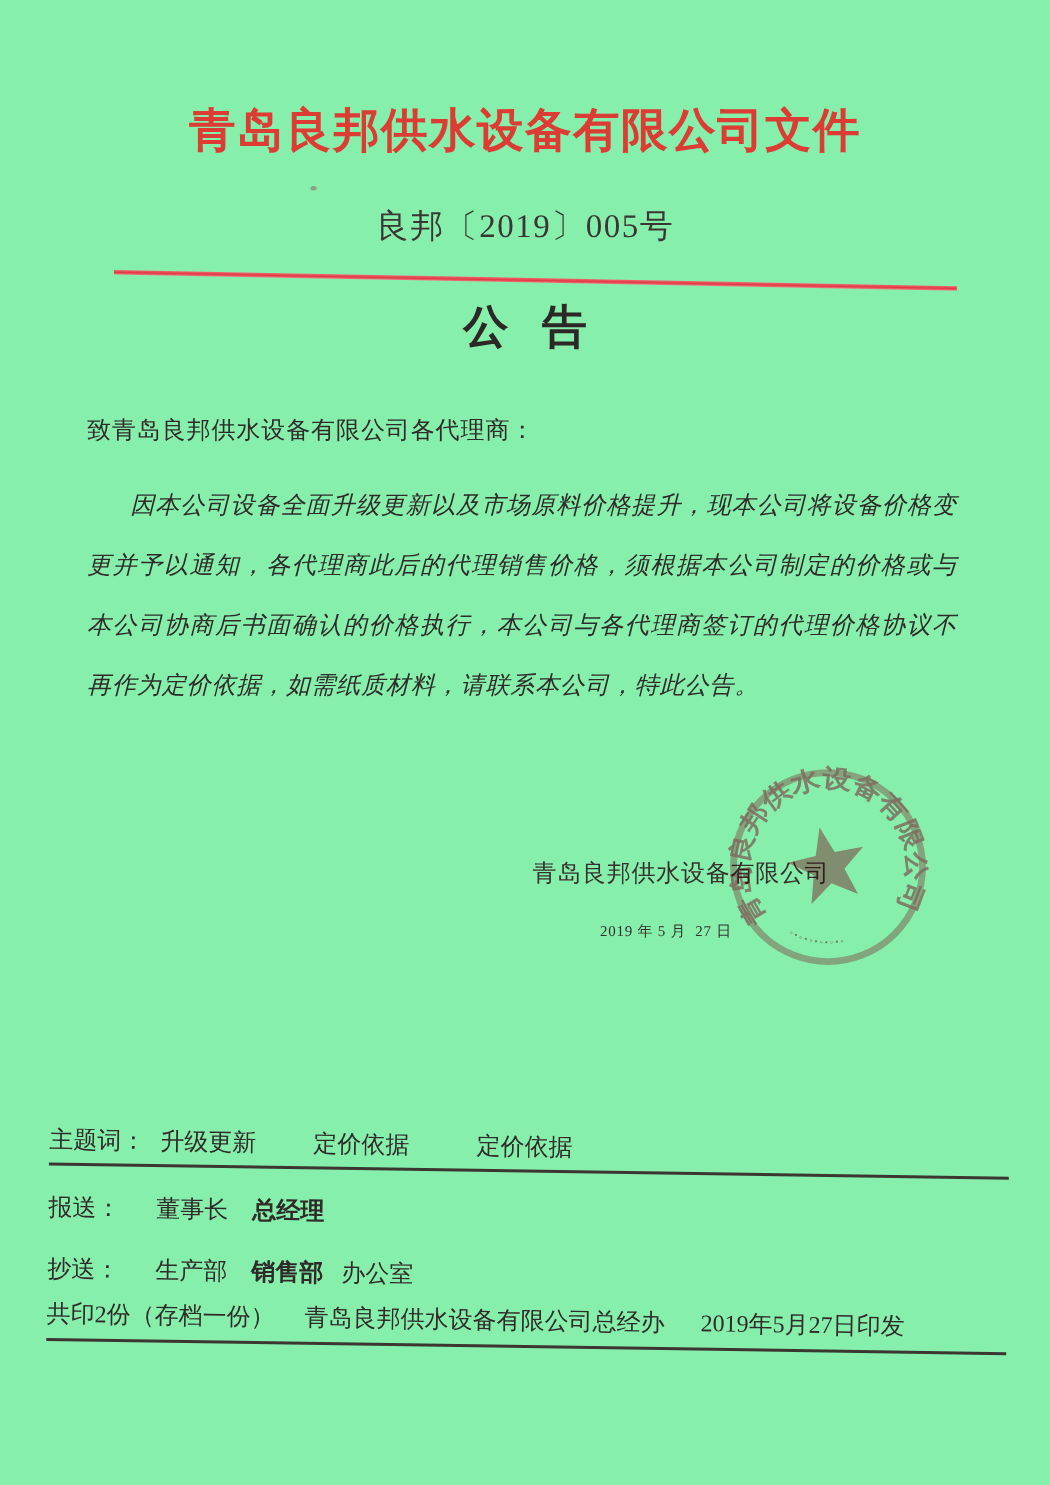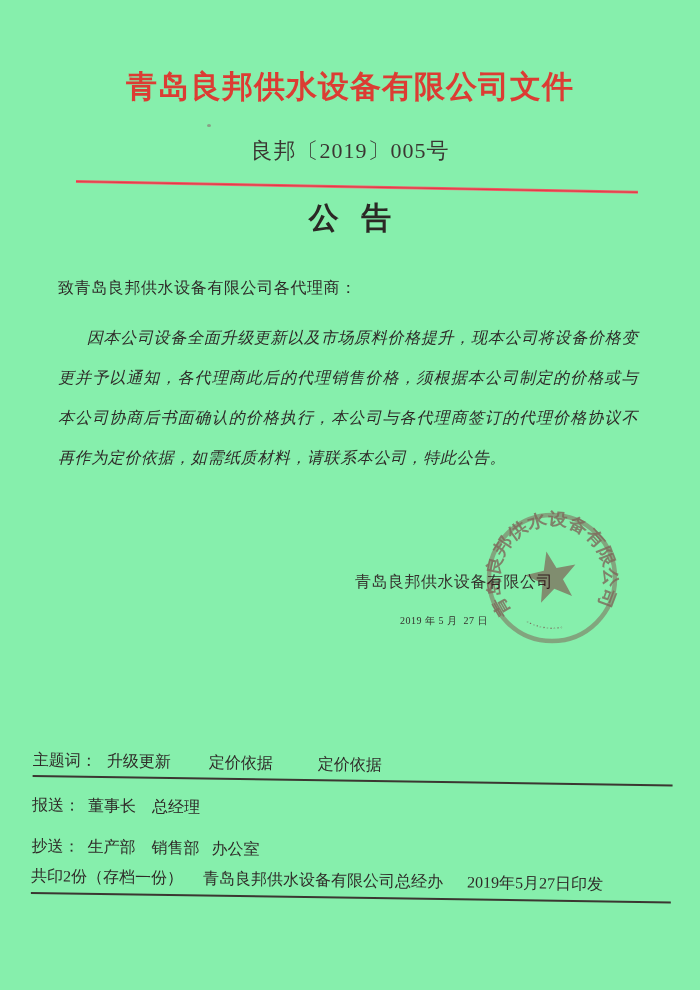--- a/index.html
+++ b/index.html
@@ -91,22 +91,22 @@
     transform-origin: 0 0;
   }
   .footer .row { position: absolute; left: 0; width: 100%; white-space: nowrap; }
   .row-subject { top: 0; padding-bottom: 4px; border-bottom: 2px solid #3b3631; }
   .row-report  { top: 45px; }
   .row-copy    { top: 86px; }
   .row-print   { top: 116px; padding-bottom: 5px; border-bottom: 2px solid #3b3631; }
   .kw0 { margin-left: 10px; }
   .kw1 { margin-left: 38px; }
   .kw2 { margin-left: 45px; }
-  .it0 { margin-left: 8px; }
-  .it1 { margin-left: 16px; }
+  .it0 { margin-left: 24px; }
+  .it1 { margin-left: 16px; font-weight: bold; }
   .it2 { margin-left: 12px; }
   .pr-office { margin-left: 20px; }
   .pr-issue  { margin-left: 24px; }
   .dot-artifact {
     position: absolute;
     left: 207px; top: 124px;
     width: 4px; height: 3px;
     border-radius: 50%;
     background: #8a7f76;
     opacity: 0.7;

